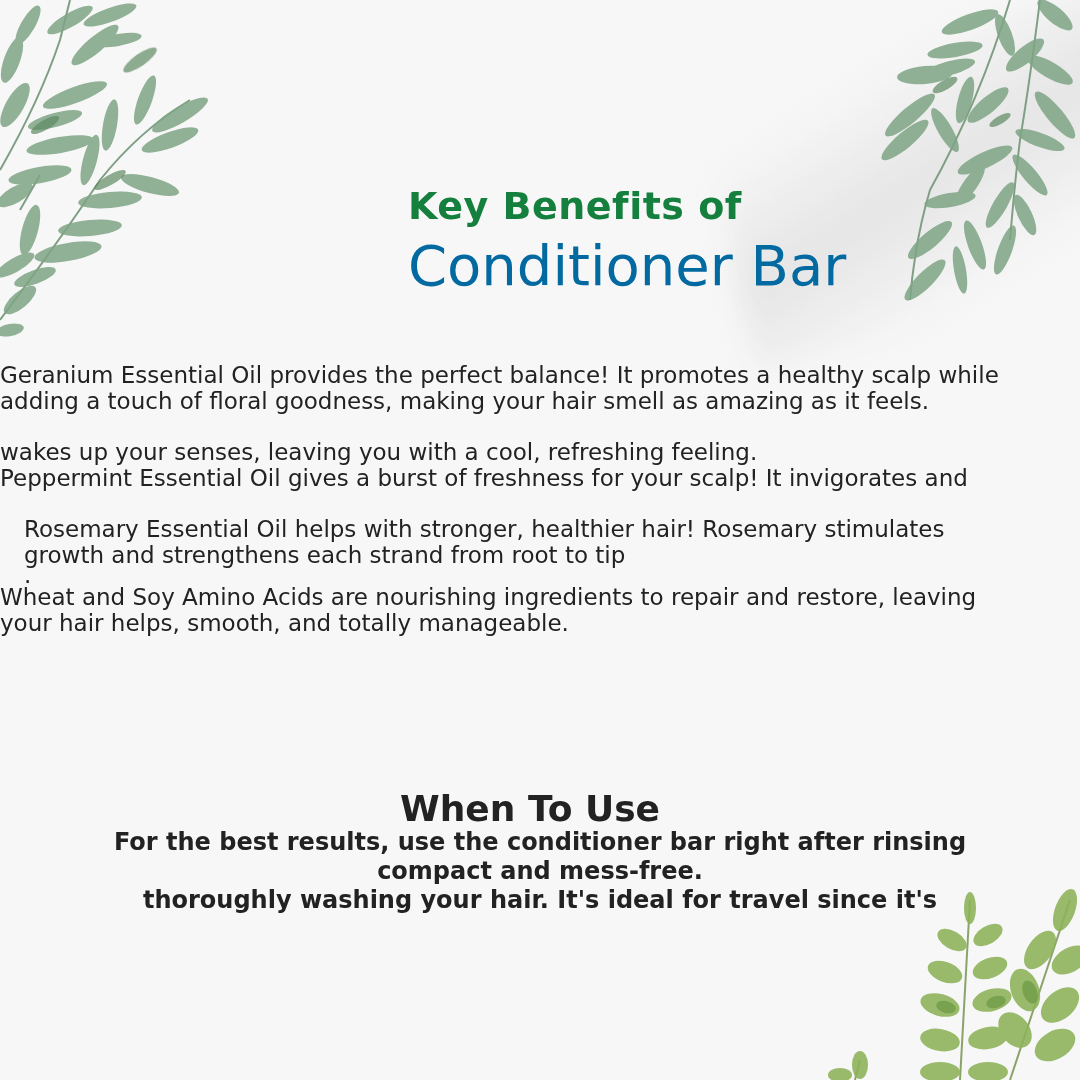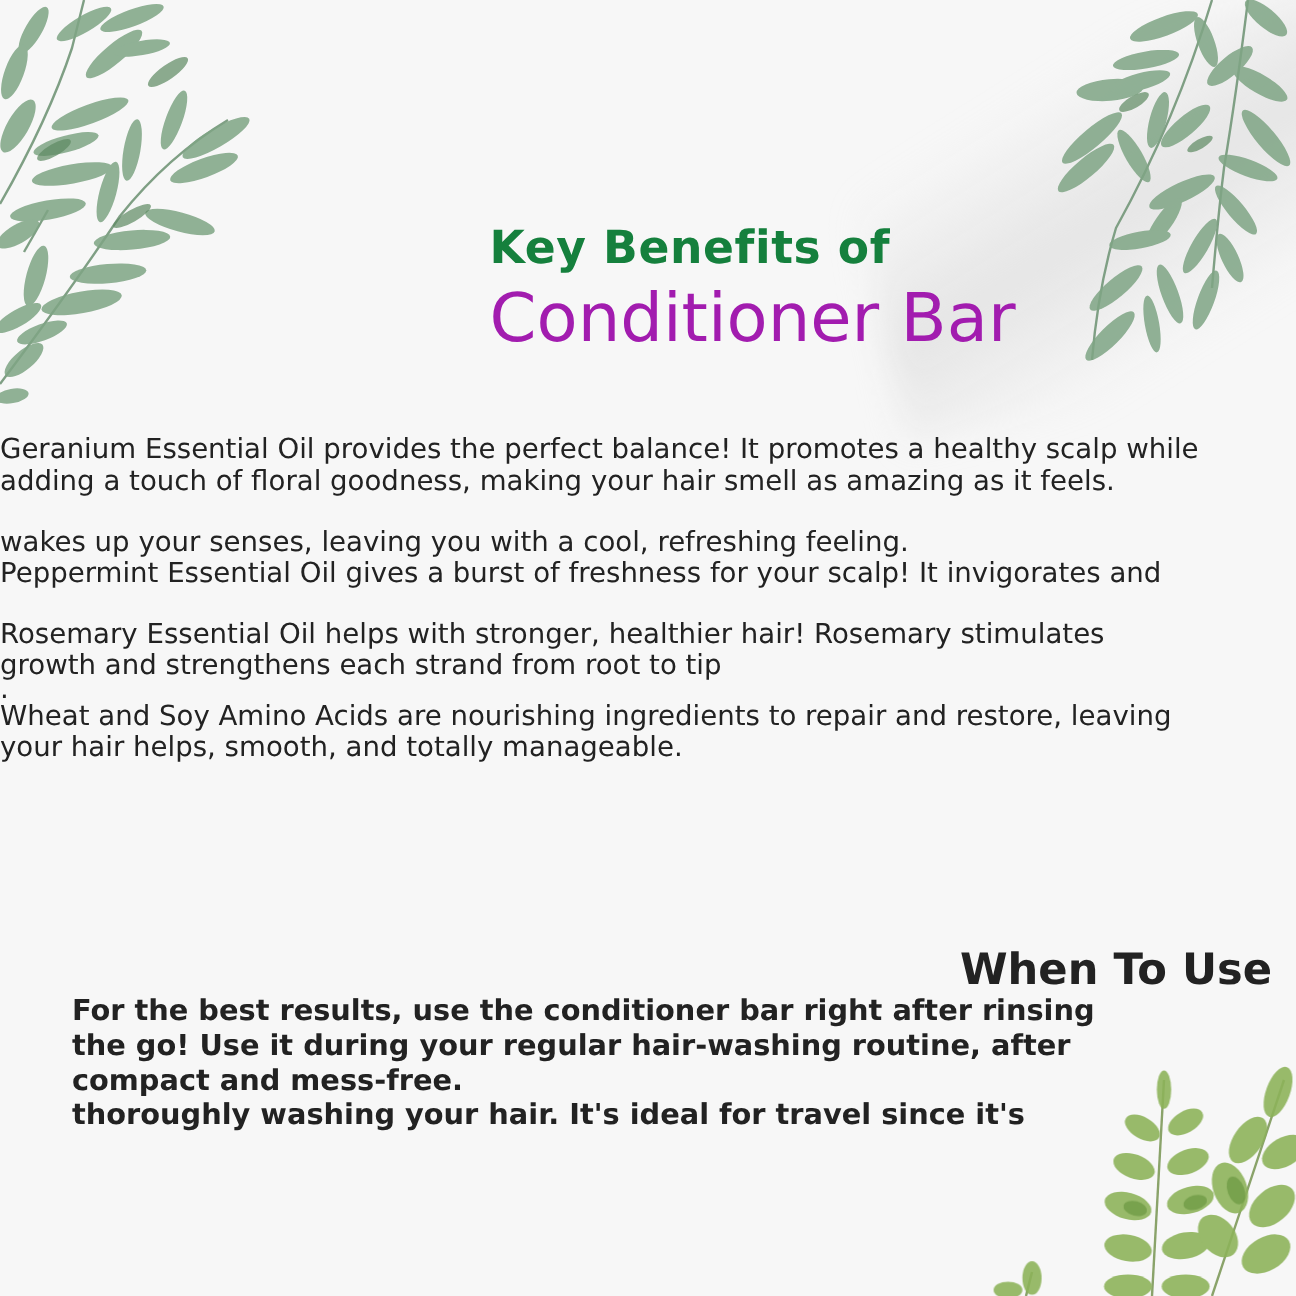--- a/index.html
+++ b/index.html
@@ -17,36 +17,36 @@
     background: linear-gradient(160deg, rgba(220,220,220,0) 20%, rgba(215,215,215,0.55) 50%, rgba(230,230,230,0) 80%);
     transform: rotate(-12deg); filter: blur(14px);
   }
   .title-block { position: absolute; left: 408px; top: 182px; }
   .title-small {
     font-family: "DejaVu Sans", sans-serif; font-weight: bold;
     font-size: 38px; letter-spacing: 0.5px; color: #15803d; line-height: 48px;
   }
   .title-large {
     font-family: "DejaVu Sans", sans-serif; font-weight: normal;
-    font-size: 56px; color: #a21caf; line-height: 68px; margin-top: 2px;
+    font-size: 56px; color: #0369a1; line-height: 68px; margin-top: 2px;
   }
   .benefits {
     position: absolute; left: 0; top: 362px; width: 1080px;
     text-align: left; font-size: 23px; line-height: 26px; color: #222;
   }
   .benefit { margin: 0 0 25px 0; }
-  .benefit.tight { margin-bottom: 0; }
+  .benefit.tight { margin-bottom: 0; margin-left: 24px; }
   .dot-line { line-height: 26px; height: 26px; margin-top: -6px; margin-bottom: -4px; }
   .when-heading {
     position: absolute; left: 0; width: 1060px; top: 788px;
-    text-align: right; font-weight: bold; font-size: 36px; line-height: 42px; color: #222;
+    text-align: center; font-weight: bold; font-size: 36px; line-height: 42px; color: #222;
   }
   .when-body {
     position: absolute; left: 60px; width: 960px; top: 828px;
-    font-weight: bold; font-size: 24px; line-height: 29px; color: #222;
+    text-align: center; font-weight: bold; font-size: 24px; line-height: 29px; color: #222;
   }
 </style>
 </head>
 <body>
 
 <div class="canvas">
 
   <div class="shadow-streak"></div>
 
   <svg class="deco" style="left:0;top:0" width="220" height="360" viewBox="0 0 220 360">
@@ -185,18 +185,17 @@
     </div>
     <div class="benefit">
       <div>Wheat and Soy Amino Acids are nourishing ingredients to repair and restore, leaving</div>
       <div>your hair helps, smooth, and totally manageable.</div>
     </div>
   </div>
 
   <div class="when-heading">When To Use</div>
   <div class="when-body">
     <div>For the best results, use the conditioner bar right after rinsing</div>
-    <div>the go! Use it during your regular hair-washing routine, after</div>
     <div>compact and mess-free.</div>
     <div>thoroughly washing your hair. It's ideal for travel since it's</div>
   </div>
 
 </div>
 
 </body></html>

